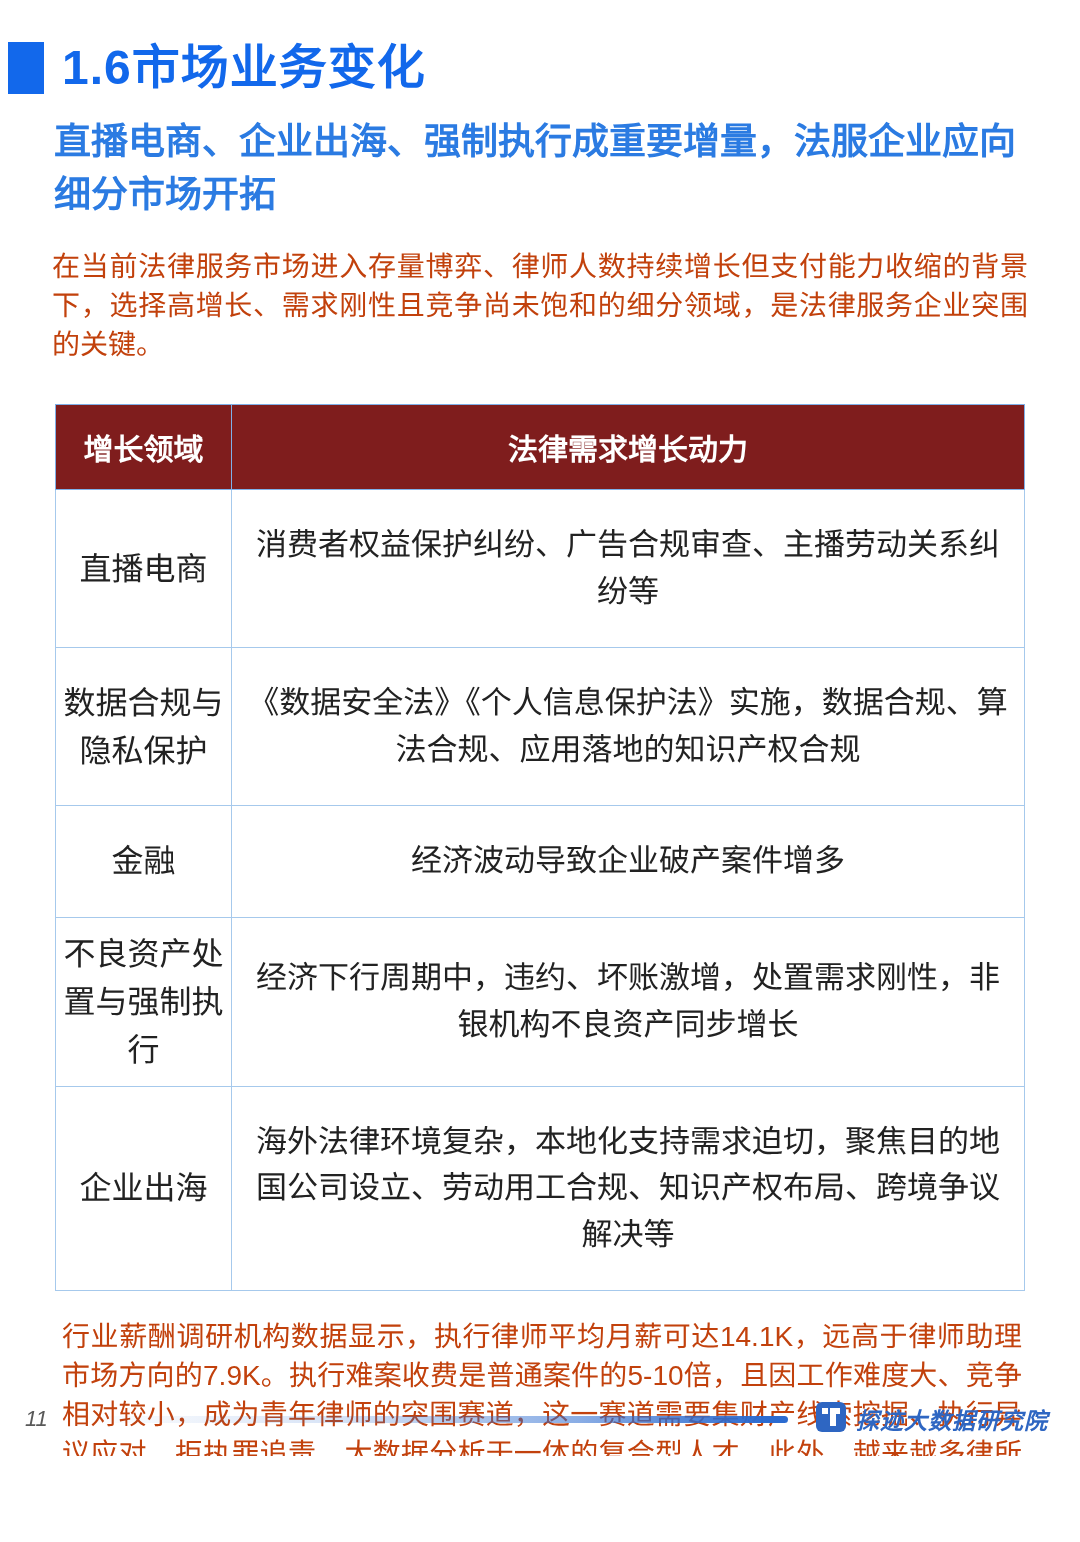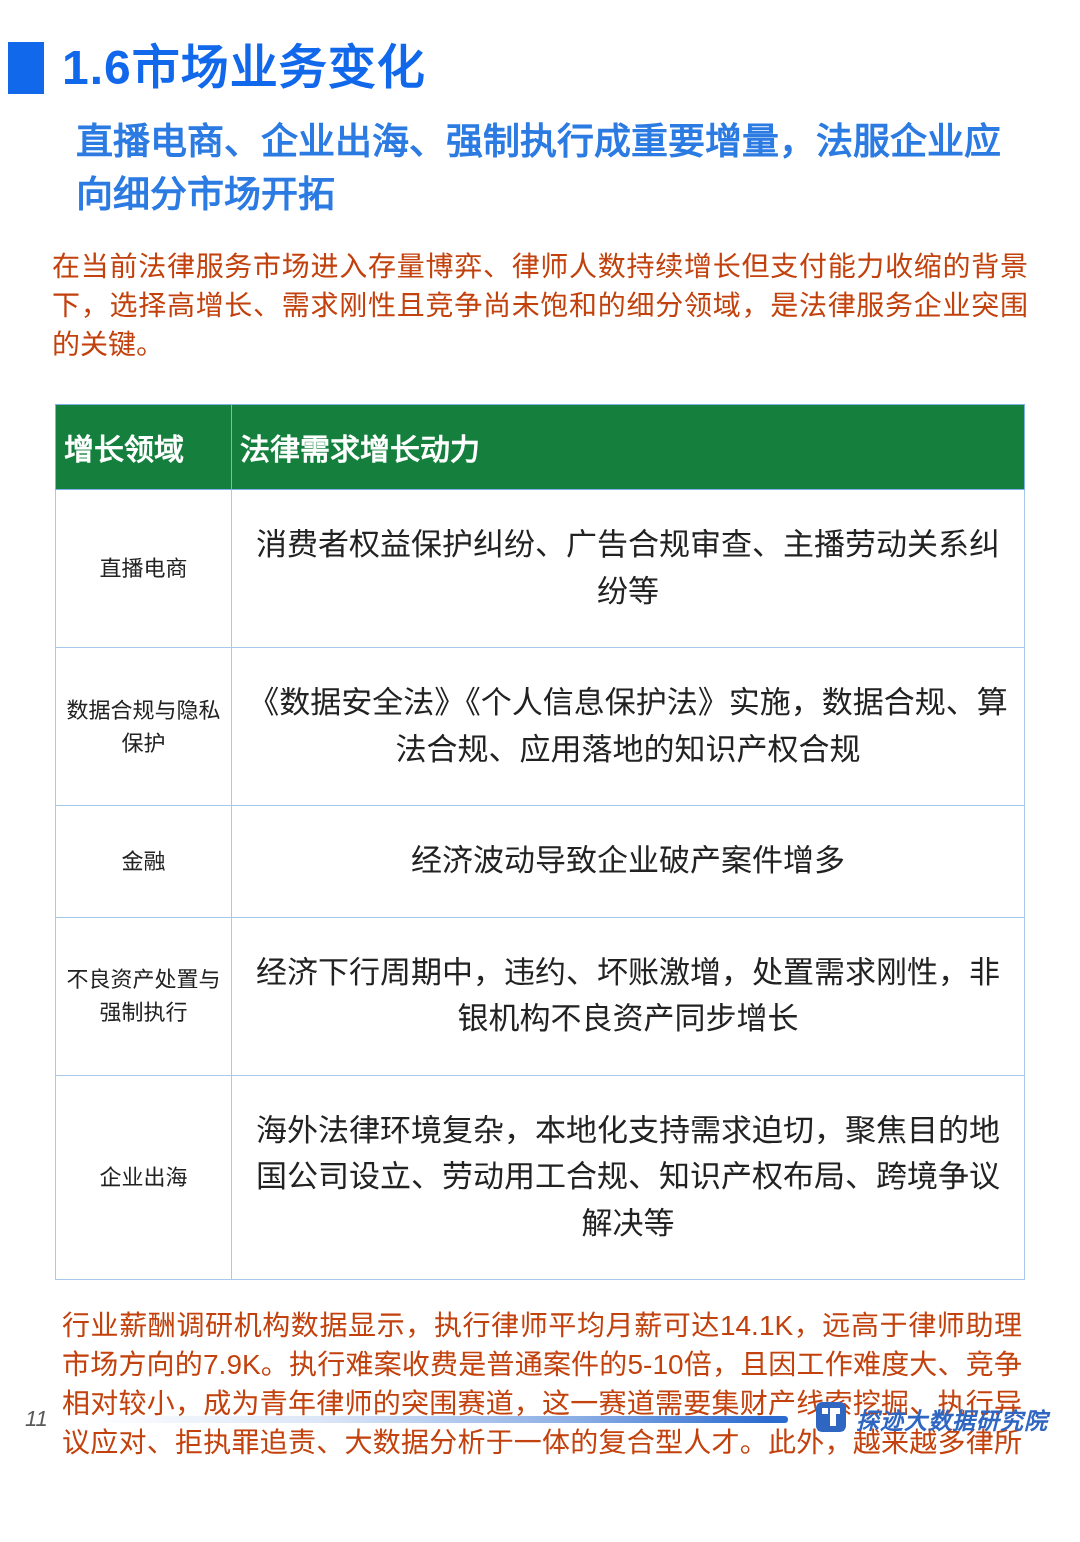--- a/index.html
+++ b/index.html
@@ -10,50 +10,50 @@
     background:#ffffff; overflow:hidden;
   }
   
   .title-row { display:flex; align-items:center; margin:42px 0 0 8px; }
   .title-square { width:36px; height:52px; background:#1268EB; flex:0 0 auto; }
   .section-title {
     font-size:48px; font-weight:800; color:#1268EB;
     margin-left:18px; letter-spacing:1px; line-height:1.05;
   }
   .section-subtitle {
-    margin:22px 56px 0 76px;
+    margin:22px 56px 0 54px;
     font-size:37px; font-weight:600; color:#2B7BE2; line-height:1.42;
   }
   
   .body-para {
     margin:26px 52px 0 52px;
     font-size:28px; line-height:39px; color:#c2410c;
     text-align:justify; text-justify:inter-ideograph;
   }
   .body-para.after-table { margin-left:62px; margin-right:58px; }
   
   .growth-table {
     width:970px; margin:40px 55px 0 55px;
     border-collapse:collapse; table-layout:fixed;
   }
   .growth-table col.c-area { width:176px; }
   .growth-table th {
-    background:#15803d; color:#ffffff;
+    background:#7f1d1d; color:#ffffff;
     font-size:30px; font-weight:700;
     padding:20px 8px; border:1px solid #7FB0E8;
-    text-align:left;
+    text-align:center;
     margin-top:8px;
   }
   .growth-table td {
     border:1px solid #A6C9EC;
     font-size:31px; color:#222222; line-height:1.5;
     text-align:center; vertical-align:middle;
     padding:32px 10px;
   }
-  .growth-table td.area-cell { font-size:22px; padding:12px 4px; }
+  .growth-table td.area-cell { font-size:32px; padding:12px 4px; }
   
   .footer {
     position:absolute; left:0; right:0; bottom:20px; height:34px;
     display:flex; align-items:center;font-style:italic;
   }
   .page-number { margin-left:25px; font-size:22px; color:#595959; }
   .footer-line {
     flex:1 1 auto; height:7px; border-radius:4px;
     margin:0 28px 0 36px;
     background:linear-gradient(to right,

